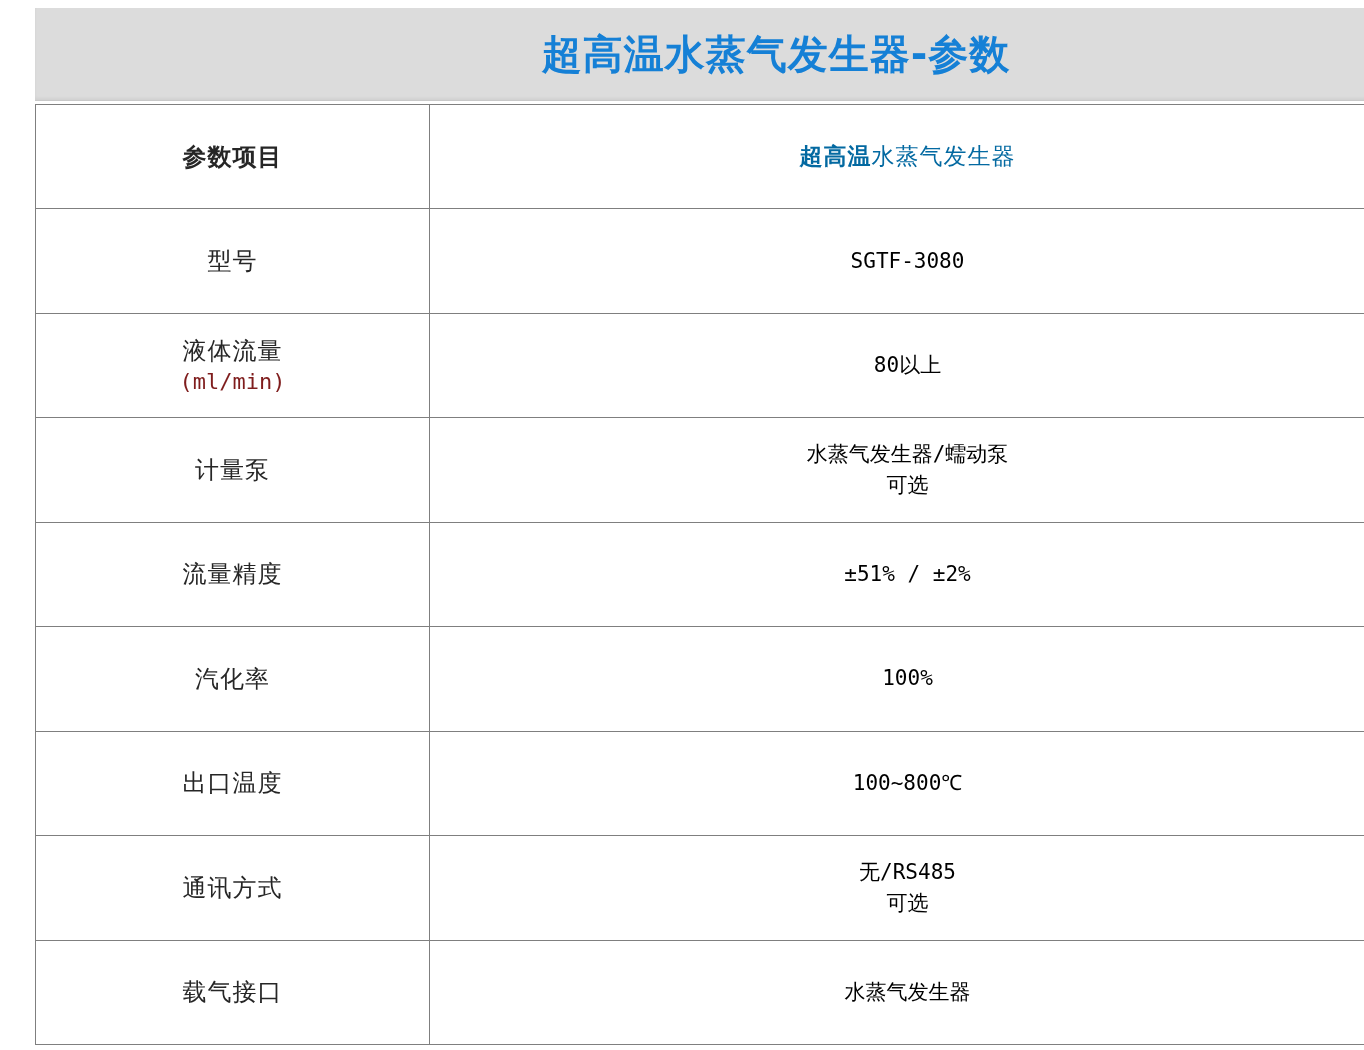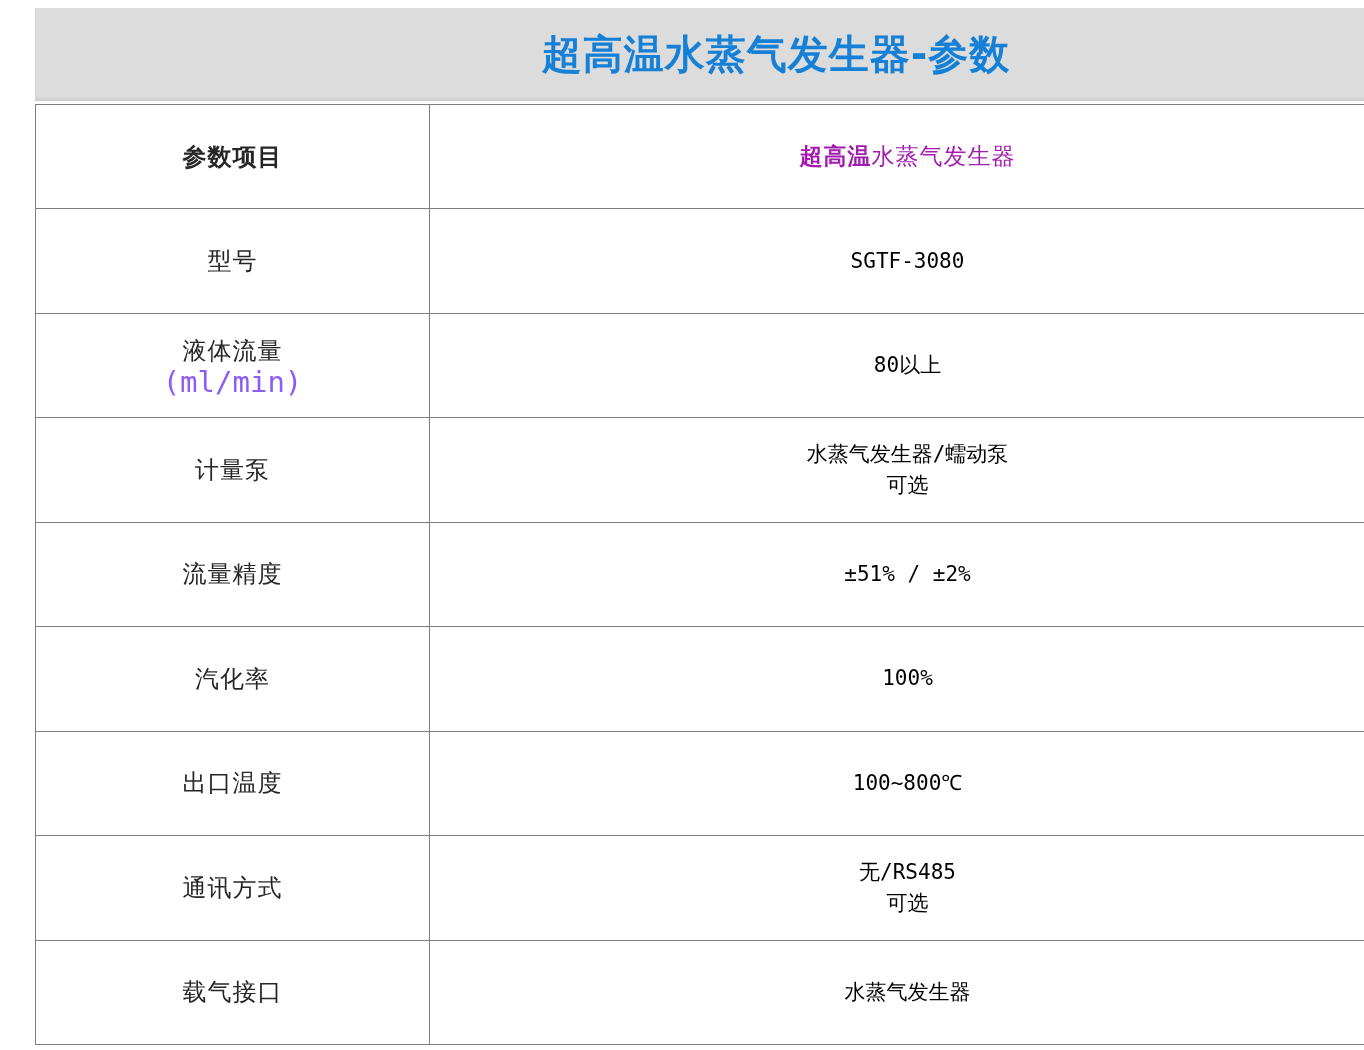--- a/index.html
+++ b/index.html
@@ -41,32 +41,32 @@
   col.c-label { width: 394px; }
   col.c-value { width: 956px; }
   tr.spec-row { height: 64px; }
 
   .label-text {
     font-size: 24px; color: #262626;
     letter-spacing: 1px; display: block; line-height: 32px;
   }
   .label-sub {
     font-family: "DejaVu Sans Mono", "Liberation Mono", monospace;
-    font-size: 29px; color: #8b5cf6;
+    font-size: 22px; color: #7f1d1d;
     display: block; line-height: 30px;
   }
   .value-text {
     font-family: "DejaVu Sans Mono", "Liberation Mono", monospace;
     font-size: 21px; color: #000000;
     display: block; line-height: 31px;
   }
   .header-label { font-weight: bold; }
   .header-value {
     font-family: "DejaVu Sans", "Liberation Sans", sans-serif;
-    font-size: 23px; color: #a21caf; letter-spacing: 1px;
+    font-size: 23px; color: #0369a1; letter-spacing: 1px;
   }
   .header-value .bold-part { font-weight: bold; }
 </style>
 </head>
 <body>
 
 <div class="page">
 
   <div class="banner">
     <div class="banner-title">超高温水蒸气发生器-参数</div>

